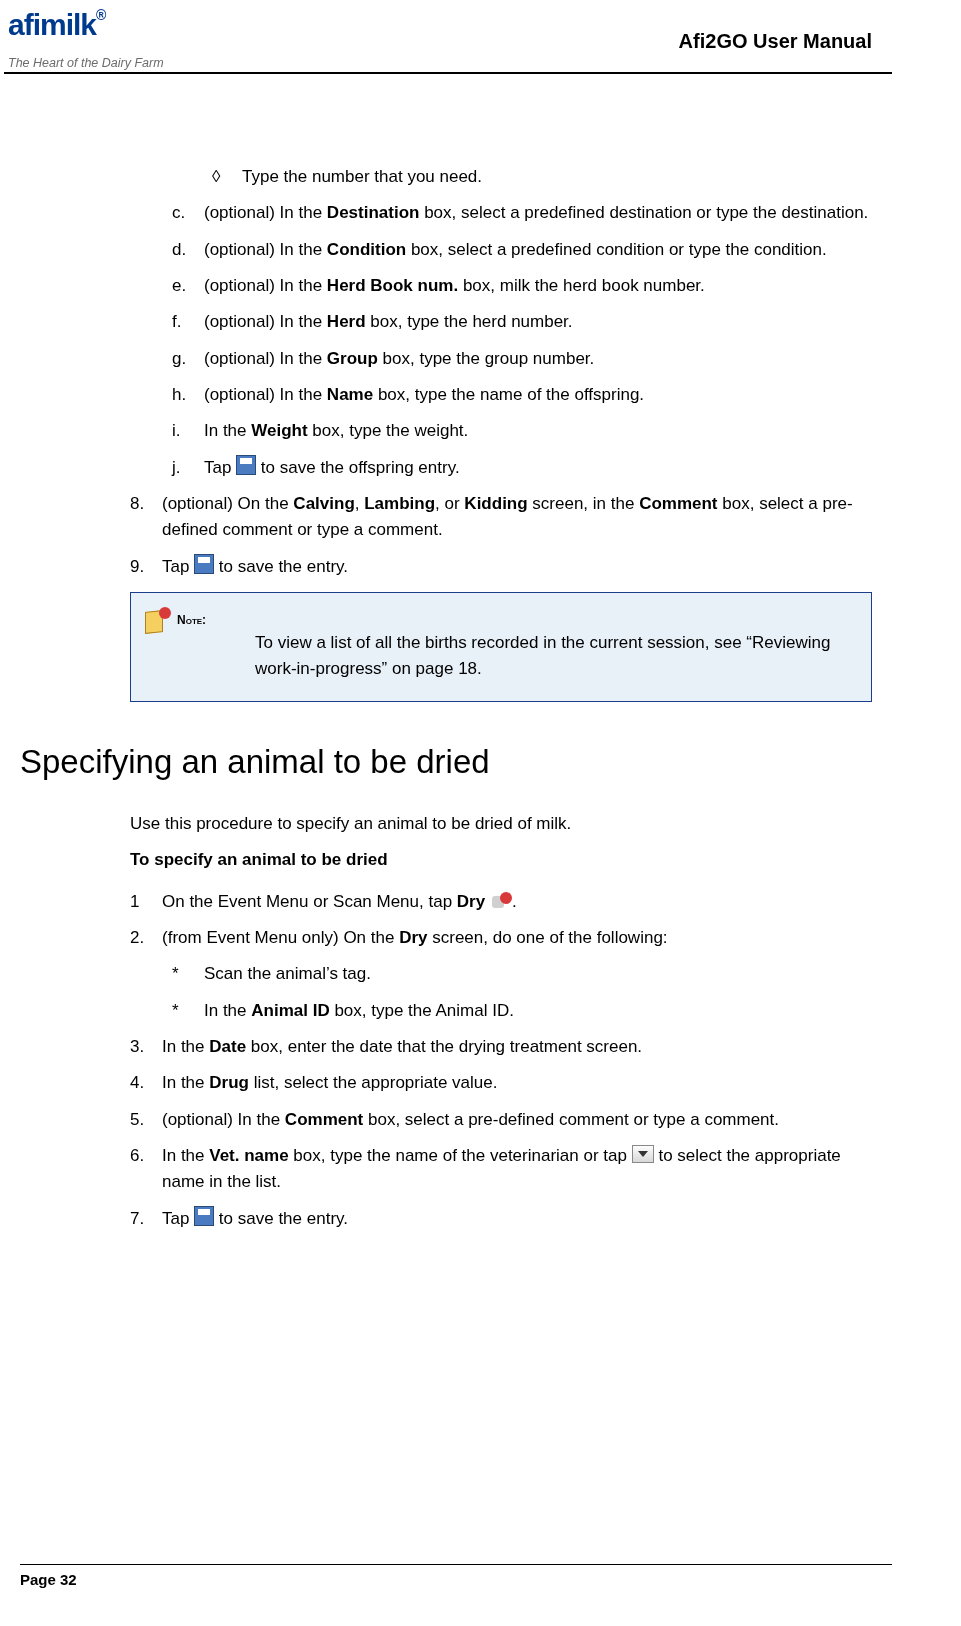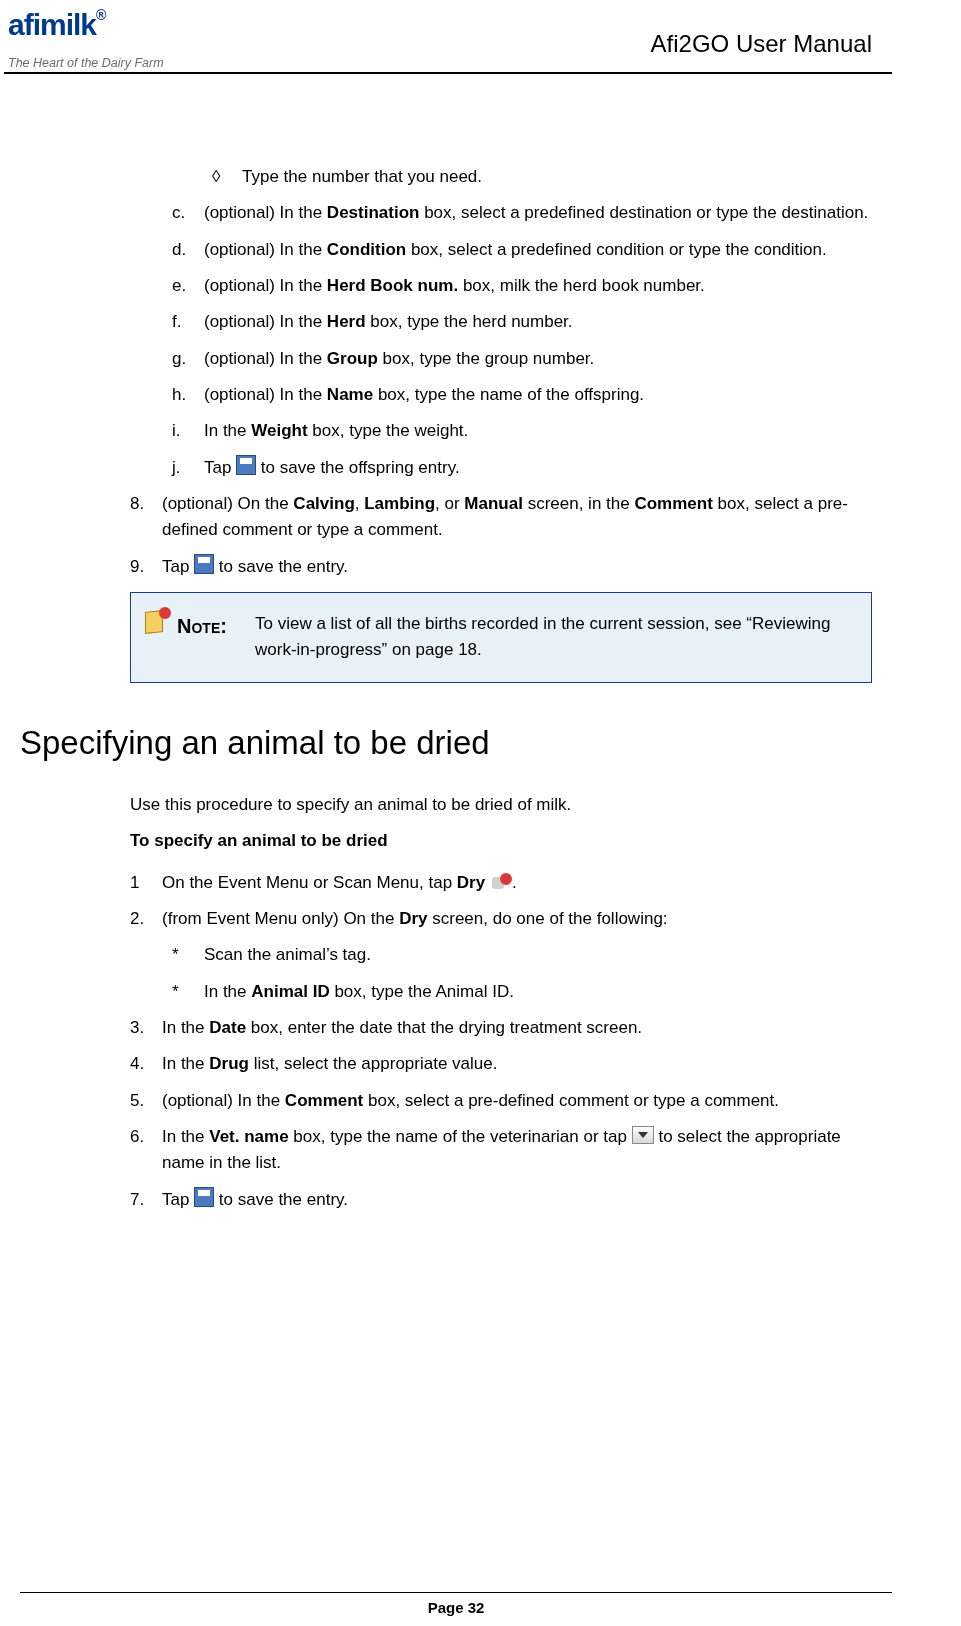--- a/index.html
+++ b/index.html
@@ -43,22 +43,22 @@
     position: relative;
     top: -2px;
   }
   .logo-sub {
     font-size: 12.5px;
     color: #6b6b6b;
     font-style: italic;
     margin-top: 17px;
   }
   .doc-title {
-    font-size: 24px;
-    font-weight: normal;
+    font-size: 20px;
+    font-weight: bold;
     padding-top: 20px;
   }
   .content {
     padding: 90px 40px 0 130px;
     line-height: 1.55;
   }
   .li-row {
     display: flex;
     margin-bottom: 10px;
   }
@@ -157,41 +157,41 @@
     content: "";
     position: absolute;
     right: 0; top: 0;
     width: 12px; height: 12px;
     background: #d83a3a;
     border-radius: 50%;
   }
   .note-label {
     font-weight: bold;
     font-variant: small-caps;
-    font-size: 20px;
+    font-size: 12px;
     flex: 0 0 78px;
     padding-top: 4px;
   }
   .note-text {
     flex: 1;
     padding-top: 4px;
+    margin-top: 19px;
   }
   h2.section-title {
     font-family: Arial, Helvetica, sans-serif;
     font-size: 33px;
     font-weight: normal;
     margin: 34px 0 24px -110px;
   }
   .footer {
     position: absolute;
-    bottom: 10px;
+    bottom: 38px;
     left: 20px;
     right: 20px;
     border-top: 1.5px solid #000;
-    text-align: center;
     padding-top: 6px;
     font-size: 15px;
     font-weight: bold;
   }
 </style>
 </head>
 <body>
 
 <div class="page">
 
@@ -242,21 +242,21 @@
     </div>
 
     <div class="li-row indent-1">
       <div class="li-marker">j.</div>
       <div class="li-body"><span>Tap </span><span class="icon-save"></span><span> to save the offspring entry.</span></div>
     </div>
 
     <div class="li-row level-num">
       <div class="li-marker">8.</div>
       <div class="li-body">
-        <span>(optional) On the </span><span class="bold">Calving</span><span>, </span><span class="bold">Lambing</span><span>, or </span><span class="bold">Manual</span><span> screen, in the </span><span class="bold">Comment</span><span> box, select a pre-defined comment or type a comment.</span>
+        <span>(optional) On the </span><span class="bold">Calving</span><span>, </span><span class="bold">Lambing</span><span>, or </span><span class="bold">Kidding</span><span> screen, in the </span><span class="bold">Comment</span><span> box, select a pre-defined comment or type a comment.</span>
       </div>
     </div>
 
     <div class="li-row level-num">
       <div class="li-marker">9.</div>
       <div class="li-body"><span>Tap </span><span class="icon-save"></span><span> to save the entry.</span></div>
     </div>
 
     <div class="note-box">
       <div class="note-icon"></div>

